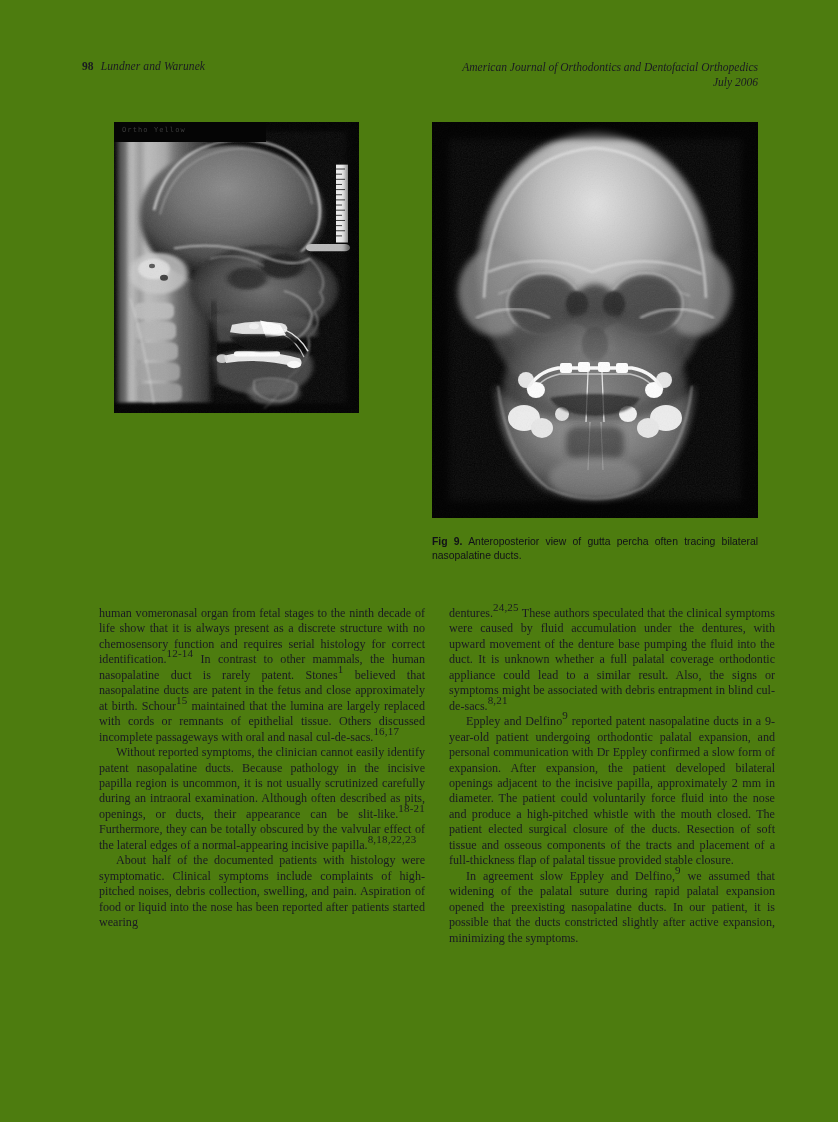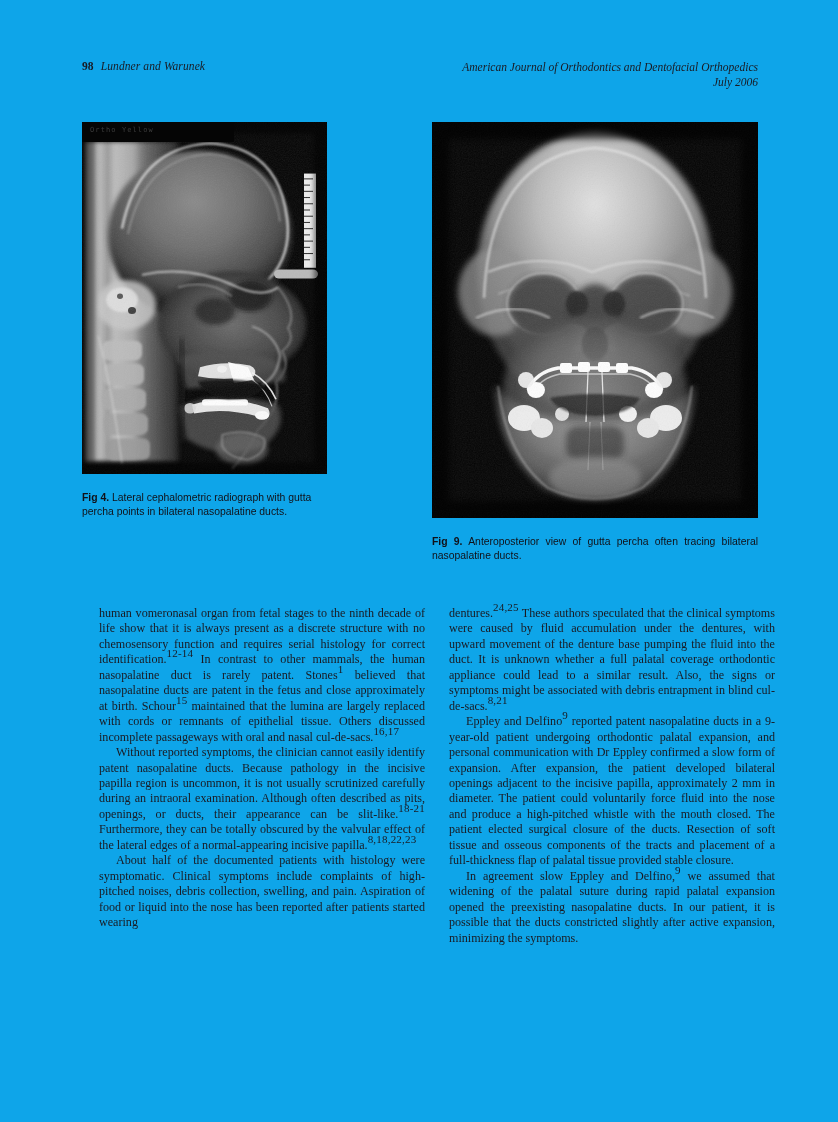--- a/index.html
+++ b/index.html
@@ -14,21 +14,21 @@
     color: #1a1a22;
     position: relative;
     overflow: hidden;
   }
 
   .page {
     position: absolute;
     left: 0; top: 0;
     width: 838px;
     height: 1122px;
-    background: #0ea5e9;
+    background: #4d7c0f;
   }
 
   
   .runhead {
     position: absolute;
     left: 82px;
     top: 60px;
     width: 676px;
     height: 44px;
   }
@@ -70,21 +70,21 @@
     font-size: 10.4px;
     line-height: 13.6px;
     color: #111118;
     text-align: left;
   }
   .fig-caption .figlabel {
     font-weight: bold;
   }
 
   #fig4 { left: 82px; top: 122px; width: 245px; }
-  #fig4 .fig-img { width: 245px; height: 352px; }
+  #fig4 .fig-img { width: 245px; height: 291px; margin-left: 32px; }
   #fig4 .fig-caption { margin-top: 17px; width: 245px; }
 
   #fig5 { left: 432px; top: 122px; width: 326px; }
   #fig5 .fig-img { width: 326px; height: 396px; }
   #fig5 .fig-caption { margin-top: 17px; width: 326px; text-align: justify; }
 
   
   .rad { position: absolute; left: 0; top: 0; width: 100%; height: 100%; }
   .rad svg { display: block; width: 100%; height: 100%; }
 
@@ -280,24 +280,20 @@
           </g>
 
           <rect x="0" y="0" width="245" height="396" filter="url(#grain4)" opacity="0.1"></rect>
 
           <rect x="0" y="0" width="245" height="396" fill="none" stroke="#000" stroke-width="26" opacity="0.5" filter="url(#f4blur)"></rect>
         </svg>
       </div>
       <div class="overlay-band"></div>
       <div class="overlay-text">Ortho Yellow</div>
     </div>
-    <div class="fig-caption">
-      <span class="figlabel">Fig 4.</span>
-      <span>Lateral cephalometric radiograph with gutta percha points in bilateral nasopalatine ducts.</span>
-    </div>
   </div>
 
   <div class="fig" id="fig5">
     <div class="fig-img">
       <div class="rad">
         <svg viewBox="0 0 326 396" preserveAspectRatio="none" aria-hidden="true">
           <defs>
             <radialGradient id="f5vault" cx="50%" cy="26%" r="62%">
               <stop offset="0%" stop-color="#e2e2e2"></stop>
               <stop offset="38%" stop-color="#bdbdbd"></stop>

